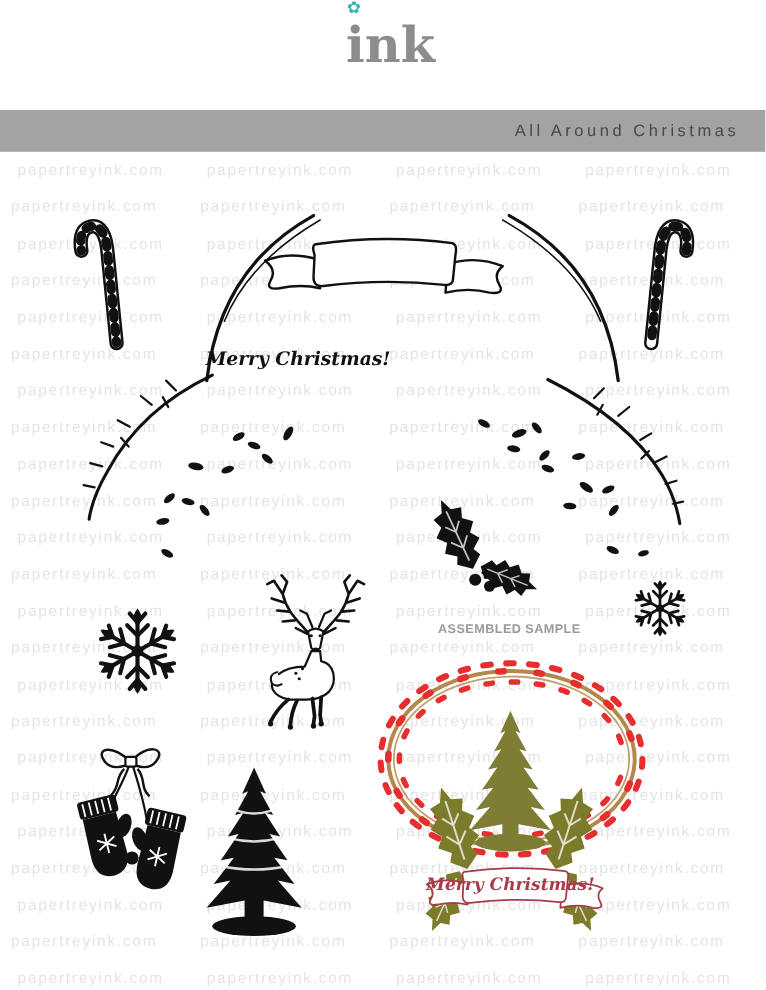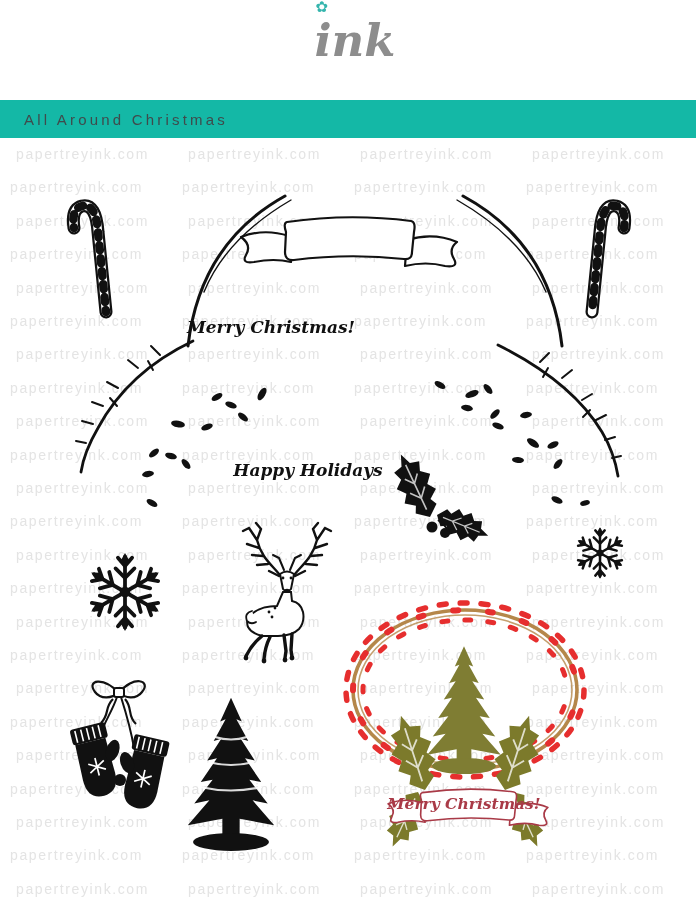--- a/index.html
+++ b/index.html
@@ -4,27 +4,27 @@
 <style>
   html,body{margin:0;padding:0;background:#fff;}
   .page{position:relative;width:696px;height:900px;background:#ffffff;overflow:hidden;
         font-family:"Liberation Sans",sans-serif;}
   
   .logo{position:absolute;top:14px;left:0;width:100%;height:80px;
         display:flex;justify-content:center;align-items:baseline;}
   .logo-main{font-family:"Liberation Serif",serif;font-size:50px;color:#8f8f8f;
              letter-spacing:1px;line-height:80px;}
   .logo-accent-wrap{position:relative;margin-left:14px;}
-  .logo-accent{font-family:"DejaVu Serif",serif;font-style:italic;font-weight:bold;
+  .logo-accent{font-family:"DejaVu Serif",serif;font-weight:bold;
                font-size:45px;color:#8d8d8d;}
   .logo-flower{position:absolute;left:1px;top:-16px;font-size:15px;color:#35b5ad;
                font-style:normal;}
   
-  .banner{position:absolute;top:100px;left:0;width:100%;height:38px;background:#14b8a6;
-          display:flex;justify-content:flex-start;align-items:center;
+  .banner{position:absolute;top:100px;left:0;width:100%;height:38px;background:#a3a3a3;
+          display:flex;justify-content:flex-end;align-items:center;
           padding:0 24px;box-sizing:border-box;}
   .banner span{font-size:15px;letter-spacing:3.2px;color:#3f4b4c;white-space:nowrap;}
   
   .wm-layer{position:absolute;inset:0;}
   .wm{position:absolute;font-size:14px;letter-spacing:1.6px;color:#e4e4e4;white-space:nowrap;}
   
   svg.stamps{position:absolute;left:0;top:0;}
   
   .script{position:absolute;font-family:"DejaVu Serif",serif;font-style:italic;font-weight:bold;
           color:#101010;white-space:nowrap;transform:translateX(-50%);}
@@ -325,20 +325,20 @@
         <use href="#holly-leaf-shape" transform="translate(418,792) rotate(-155) scale(1.0)"></use>
         <use href="#holly-leaf-shape" transform="translate(512,792) rotate(155) scale(1.0)"></use>
       </g>
       <g color="#a93a47">
         <use href="#ribbon-shape" transform="translate(468,806) scale(0.74)"></use>
       </g>
     </g>
   </svg>
 
   <div class="script s-merry">Merry Christmas!</div>
-  <div class="script s-happy">Happy Holidays</div>
 
   <div class="sample-label">
+    <div>ASSEMBLED SAMPLE</div>
   </div>
 
   <div class="wreath-text">Merry Christmas!</div>
 
 </div>
 
 </body></html>

